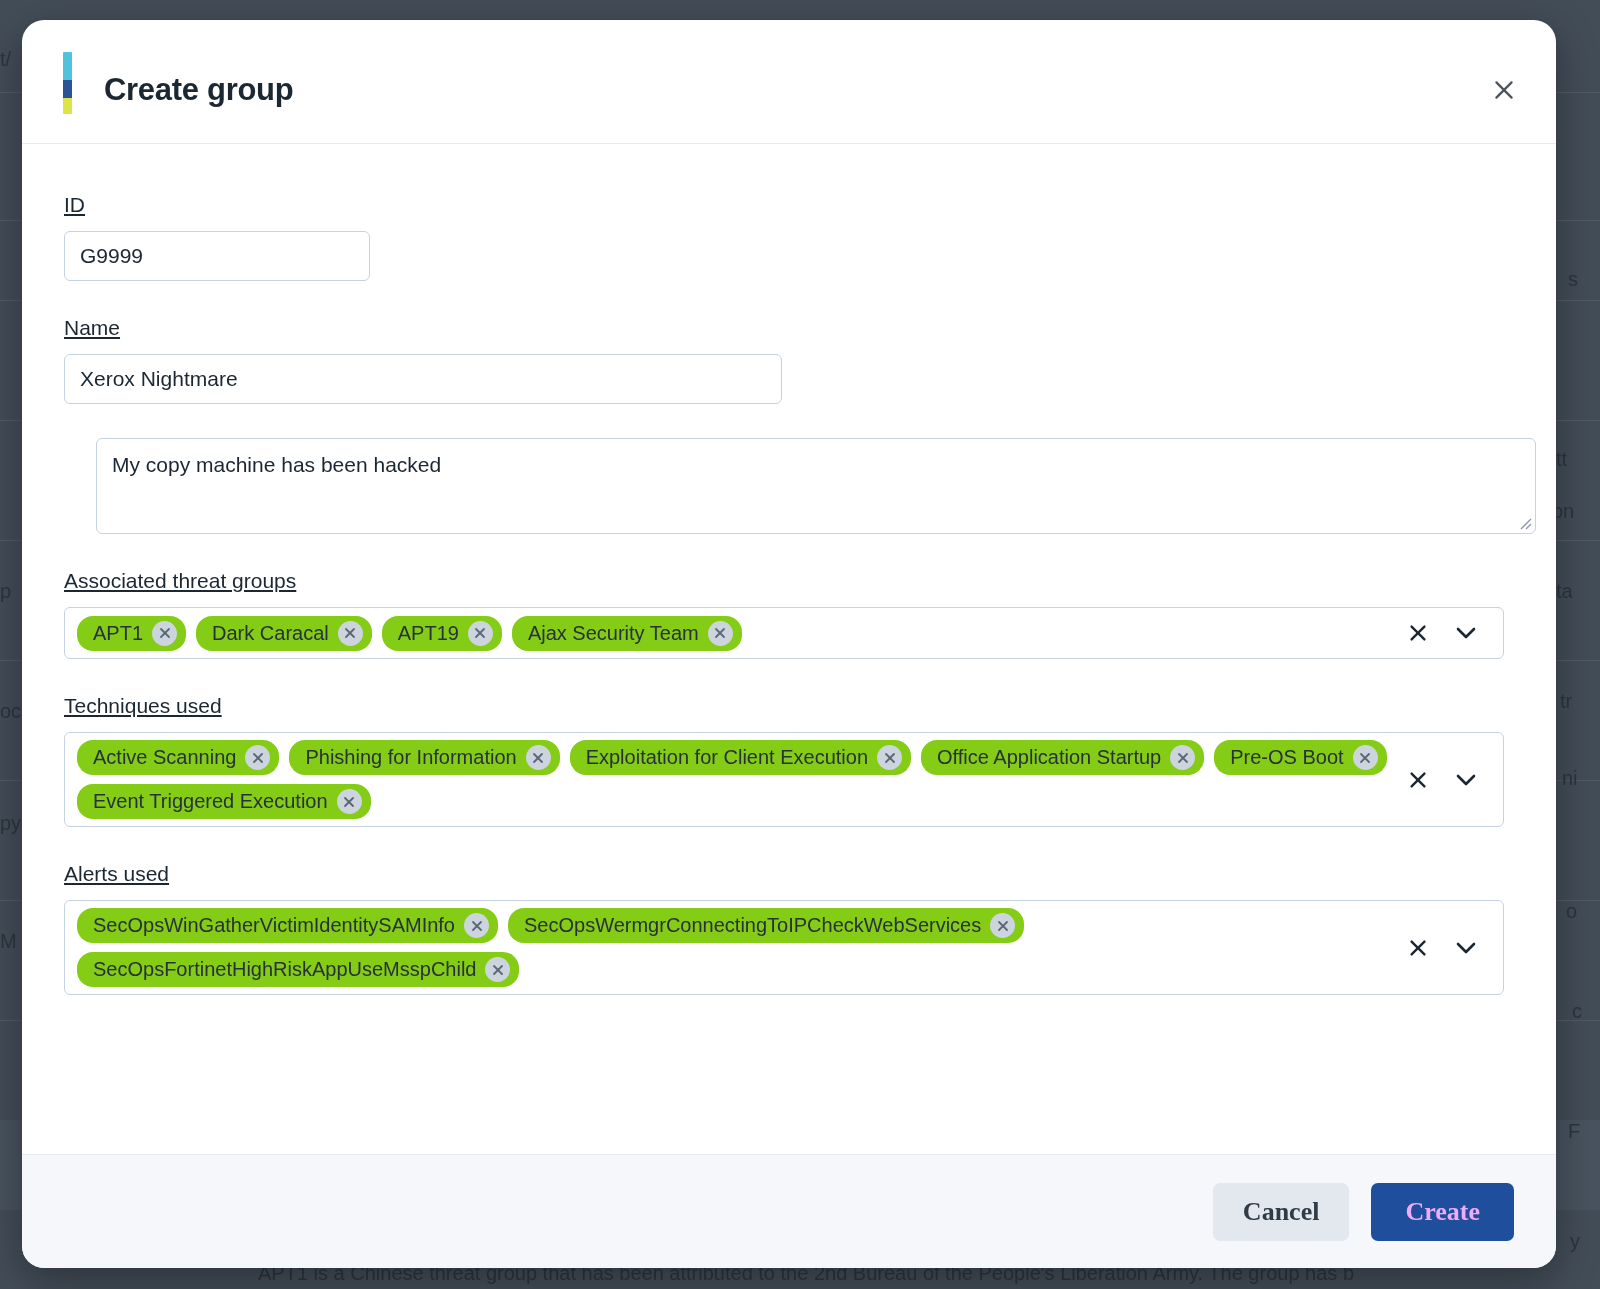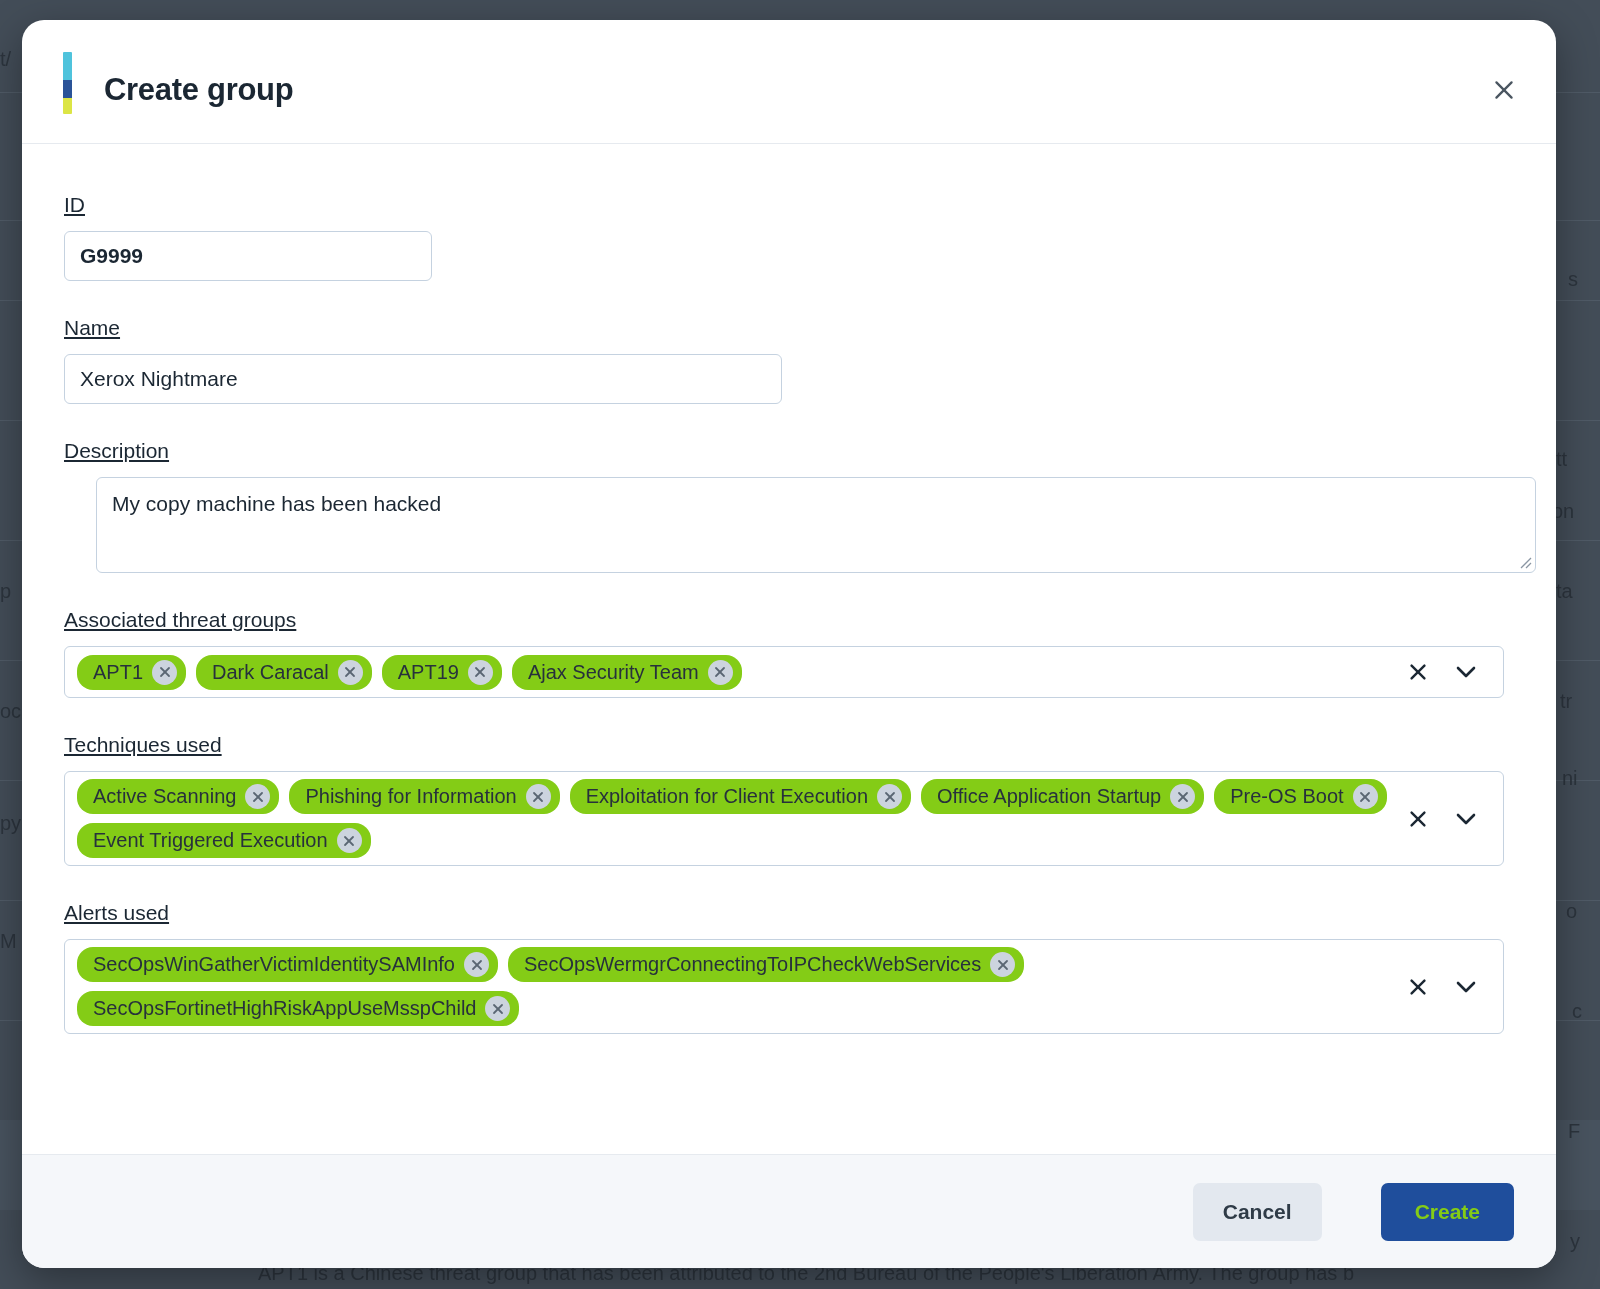--- a/index.html
+++ b/index.html
@@ -124,21 +124,21 @@
     border: 1px solid #c5d2e0;
     border-radius: 6px;
     background: #fff;
     font-size: 21px;
     color: #1b2733;
     padding: 0 15px;
     font-family: "Liberation Sans", sans-serif;
     outline: none;
     display: block;
   }
-  #id-input   { width: 368px; font-weight: bold; }
+  #id-input   { width: 306px; }
   #name-input { width: 718px; }
 
   .textarea-wrap { position: relative; width: 1440px; margin-left: 32px; }
   #description-input {
     width: 1440px;
     height: 96px;
     border: 1px solid #c5d2e0;
     border-radius: 6px;
     background: #fff;
     font-size: 21px;
@@ -220,32 +220,31 @@
     height: 114px;
     background: #f5f7fa;
     border-top: 1px solid #e6eaef;
     display: flex;
     align-items: center;
     justify-content: flex-end;
     gap: 22px;
     padding-right: 42px;
   }
   .btn {
-    font-size: 21px;
+    font-size: 26px;
     font-weight: bold;
     border-radius: 7px;
     border: none;
     cursor: pointer;
-    font-family: Liberation Sans, sans-serif;
+    font-family: Liberation Serif, serif;
     height: 58px;
     padding: 0 30px;
-    margin-left: 37px;
   }
   #cancel-button { background: #e3e8ef; color: #2f3b47; }
-  #create-button { background: #1f4e9c; color: #84cc16; padding: 0 34px; }
+  #create-button { background: #1f4e9c; color: #f0abfc; padding: 0 34px; }
 </style>
 </head>
 <body>
 
 <div id="backdrop">
   <div class="bg-rule" style="top:92px"></div>
   <div class="bg-rule" style="top:220px"></div>
   <div class="bg-rule" style="top:300px"></div>
   <div class="bg-rule" style="top:420px"></div>
   <div class="bg-rule" style="top:540px"></div>
@@ -297,21 +296,20 @@
       <div class="field-label">ID</div>
       <input id="id-input" class="text-input" type="text" value="G9999" style="">
     </div>
 
     <div class="field">
       <div class="field-label">Name</div>
       <input id="name-input" class="text-input" type="text" value="Xerox Nightmare" style="">
     </div>
 
     <div class="field">
-      <div class="field-label">Description</div>
       <div class="textarea-wrap">
         <textarea id="description-input" style="">My copy machine has been hacked</textarea>
         <svg class="resize-grip" viewBox="0 0 14 14">
           <path d="M13 3 L3 13 M13 8 L8 13" stroke="#8a96a3" stroke-width="1.3" fill="none"></path>
         </svg>
       </div>
     </div>
 
     <div class="field">
       <div class="field-label">Associated threat groups</div>

